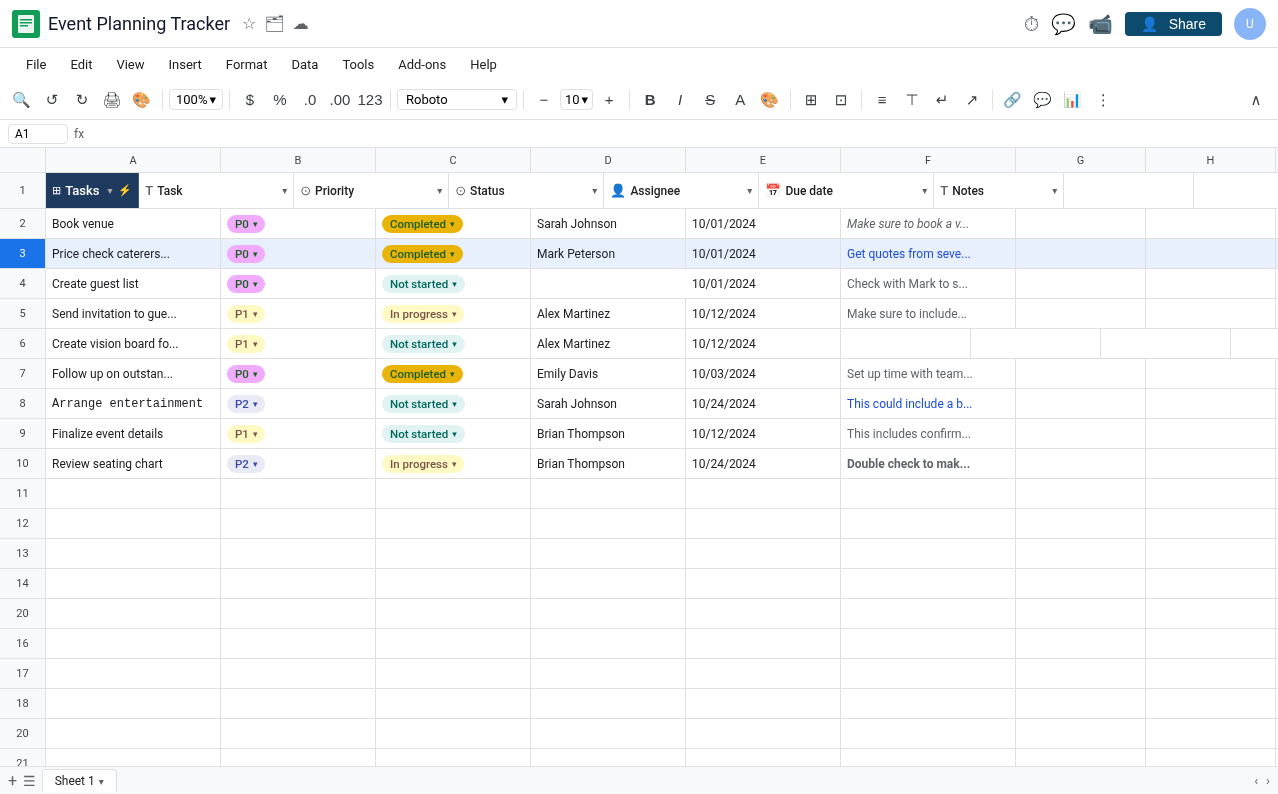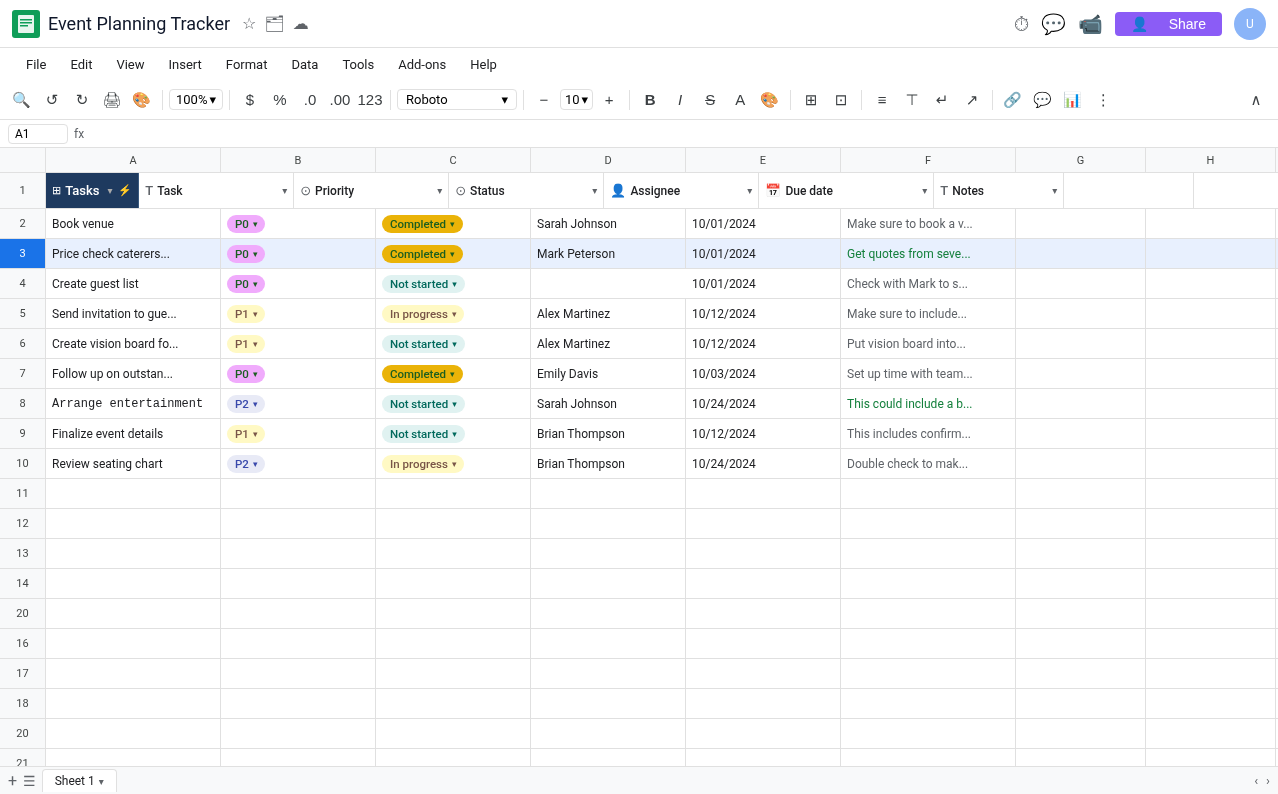--- a/index.html
+++ b/index.html
@@ -14,22 +14,22 @@
     .app-icon {
       width: 28px; height: 28px; background: #0f9d58;
       border-radius: 3px; display: flex; align-items: center; justify-content: center;
       flex-shrink: 0;
     }
     .doc-title { font-size: 18px; color: #0f172a; font-weight: 400; margin-right: 4px; }
     .title-icons { display: flex; gap: 8px; align-items: center; color: #5f6368; font-size: 16px; }
     .title-icons span { cursor: pointer; }
     .top-bar-right { margin-left: auto; display: flex; align-items: center; gap: 12px; }
     .share-btn {
-      background: #8b5cf6; color: #fff; border: none; border-radius: 4px;
-      padding: 4px 16px; font-size: 14px; cursor: pointer; display: flex; align-items: center; gap: 20px;
+      background: #0c4a6e; color: #fff; border: none; border-radius: 4px;
+      padding: 4px 16px; font-size: 14px; cursor: pointer; display: flex; align-items: center; gap: 10px;
     }
     .avatar { width: 32px; height: 32px; border-radius: 50%; background: #8ab4f8; display: flex; align-items: center; justify-content: center; font-size: 12px; color: #fff; }
     .top-icon { font-size: 20px; color: #5f6368; cursor: pointer; }
 
     
     .menu-bar {
       display: flex; align-items: center; height: 32px;
       padding: 0 16px; background: #fff; gap: 4px;
     }
     .menu-item { padding: 4px 10px; font-size: 13px; color: #202124; cursor: pointer; border-radius: 4px; }
@@ -317,37 +317,37 @@
       <div class="rn-cell">2</div>
       <div class="grid-cell w-a" style="font-size:12px;">Book venue</div>
       <div class="grid-cell w-b">
         <span class="pill p0">P0<span class="pill-dropdown"> ▾</span></span>
       </div>
       <div class="grid-cell w-c">
         <span class="pill completed">Completed<span class="pill-dropdown"> ▾</span></span>
       </div>
       <div class="grid-cell w-d" style="font-size:12px;">Sarah Johnson</div>
       <div class="grid-cell w-e" style="font-size:12px;">10/01/2024</div>
-      <div class="grid-cell w-f" style="font-size:12px; color:#5f6368;">Make sure to book a v...</div>
+      <div class="grid-cell w-f" style="font-size:12px; color:#5f6368;font-style:italic;">Make sure to book a v...</div>
       <div class="grid-cell w-g"></div>
       <div class="grid-cell w-h"></div>
       <div class="grid-cell w-i"></div>
     </div>
       <div class="grid-row active">
       <div class="rn-cell active-rn">3</div>
       <div class="grid-cell w-a" style="font-size:12px;">Price check caterers...</div>
       <div class="grid-cell w-b">
         <span class="pill p0">P0<span class="pill-dropdown"> ▾</span></span>
       </div>
       <div class="grid-cell w-c">
         <span class="pill completed">Completed<span class="pill-dropdown"> ▾</span></span>
       </div>
       <div class="grid-cell w-d" style="font-size:12px;">Mark Peterson</div>
       <div class="grid-cell w-e" style="font-size:12px;">10/01/2024</div>
-      <div class="grid-cell w-f" style="font-size:12px; color:#15803d;">Get quotes from seve...</div>
+      <div class="grid-cell w-f" style="font-size:12px; color:#1d4ed8;">Get quotes from seve...</div>
       <div class="grid-cell w-g"></div>
       <div class="grid-cell w-h"></div>
       <div class="grid-cell w-i"></div>
     </div>
       <div class="grid-row">
       <div class="rn-cell">4</div>
       <div class="grid-cell w-a" style="font-size:12px;">Create guest list</div>
       <div class="grid-cell w-b">
         <span class="pill p0">P0<span class="pill-dropdown"> ▾</span></span>
       </div>
@@ -381,21 +381,20 @@
       <div class="rn-cell">6</div>
       <div class="grid-cell w-a" style="font-size:12px;">Create vision board fo...</div>
       <div class="grid-cell w-b">
         <span class="pill p1">P1<span class="pill-dropdown"> ▾</span></span>
       </div>
       <div class="grid-cell w-c">
         <span class="pill not-started">Not started<span class="pill-dropdown"> ▾</span></span>
       </div>
       <div class="grid-cell w-d" style="font-size:12px;">Alex Martinez</div>
       <div class="grid-cell w-e" style="font-size:12px;">10/12/2024</div>
-      <div class="grid-cell w-f" style="font-size:12px; color:#5f6368;">Put vision board into...</div>
       <div class="grid-cell w-g"></div>
       <div class="grid-cell w-h"></div>
       <div class="grid-cell w-i"></div>
     </div>
       <div class="grid-row">
       <div class="rn-cell">7</div>
       <div class="grid-cell w-a" style="font-size:12px;">Follow up on outstan...</div>
       <div class="grid-cell w-b">
         <span class="pill p0">P0<span class="pill-dropdown"> ▾</span></span>
       </div>
@@ -413,21 +412,21 @@
       <div class="rn-cell">8</div>
       <div class="grid-cell w-a" style="font-size:12px;font-family:Liberation Mono, monospace;">Arrange entertainment</div>
       <div class="grid-cell w-b">
         <span class="pill p2">P2<span class="pill-dropdown"> ▾</span></span>
       </div>
       <div class="grid-cell w-c">
         <span class="pill not-started">Not started<span class="pill-dropdown"> ▾</span></span>
       </div>
       <div class="grid-cell w-d" style="font-size:12px;">Sarah Johnson</div>
       <div class="grid-cell w-e" style="font-size:12px;">10/24/2024</div>
-      <div class="grid-cell w-f" style="font-size:12px; color:#15803d;">This could include a b...</div>
+      <div class="grid-cell w-f" style="font-size:12px; color:#1d4ed8;">This could include a b...</div>
       <div class="grid-cell w-g"></div>
       <div class="grid-cell w-h"></div>
       <div class="grid-cell w-i"></div>
     </div>
       <div class="grid-row">
       <div class="rn-cell">9</div>
       <div class="grid-cell w-a" style="font-size:12px;">Finalize event details</div>
       <div class="grid-cell w-b">
         <span class="pill p1">P1<span class="pill-dropdown"> ▾</span></span>
       </div>
@@ -445,21 +444,21 @@
       <div class="rn-cell">10</div>
       <div class="grid-cell w-a" style="font-size:12px;">Review seating chart</div>
       <div class="grid-cell w-b">
         <span class="pill p2">P2<span class="pill-dropdown"> ▾</span></span>
       </div>
       <div class="grid-cell w-c">
         <span class="pill in-progress">In progress<span class="pill-dropdown"> ▾</span></span>
       </div>
       <div class="grid-cell w-d" style="font-size:12px;">Brian Thompson</div>
       <div class="grid-cell w-e" style="font-size:12px;">10/24/2024</div>
-      <div class="grid-cell w-f" style="font-size:12px; color:#5f6368;">Double check to mak...</div>
+      <div class="grid-cell w-f" style="font-size:12px; color:#5f6368;font-weight:bold;">Double check to mak...</div>
       <div class="grid-cell w-g"></div>
       <div class="grid-cell w-h"></div>
       <div class="grid-cell w-i"></div>
     </div>
     </div>
 
   <div id="empty-rows">
       <div class="grid-row">
       <div class="rn-cell">11</div>
       <div class="grid-cell w-a"></div>

